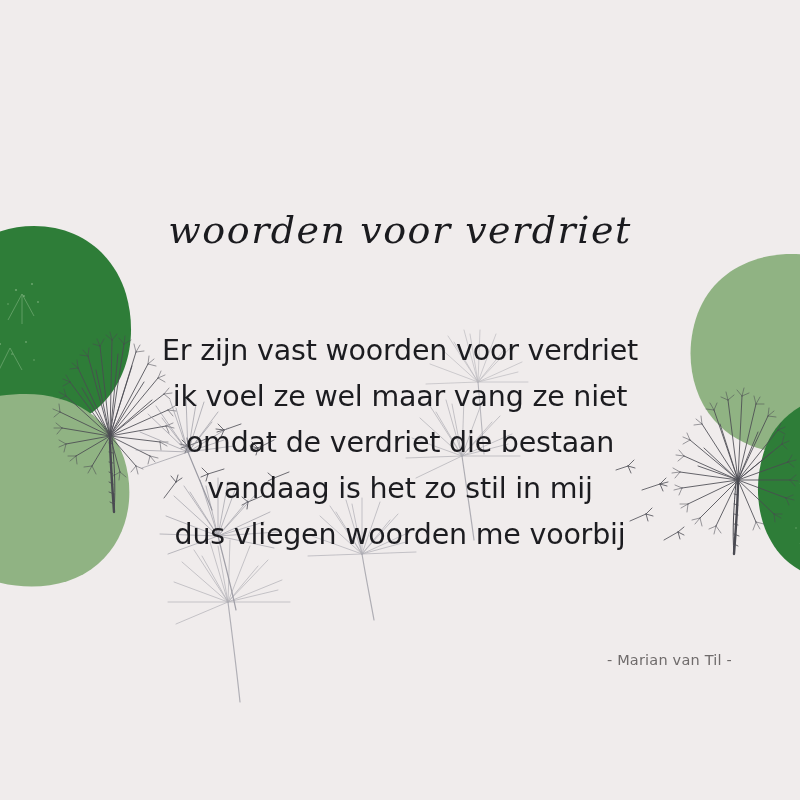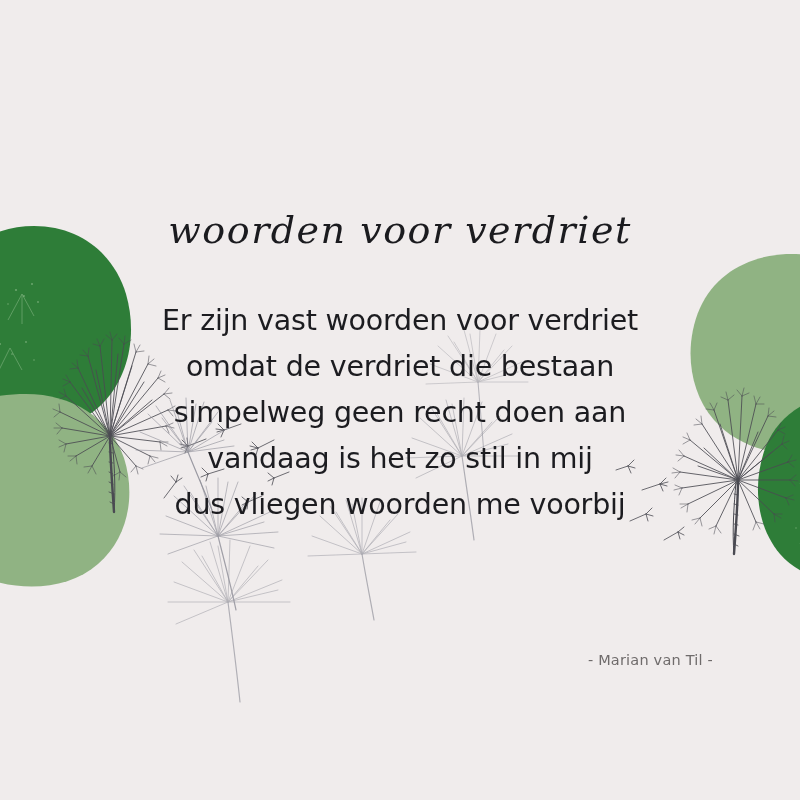--- a/index.html
+++ b/index.html
@@ -72,39 +72,39 @@
     font-style: italic;
     font-size: 38px;
     font-weight: 400;
     letter-spacing: 1.5px;
     color: #1b1b1f;
     white-space: nowrap;
   }
   #poem-body {
     position: absolute;
     left: 0;
-    top: 262px;
+    top: 292px;
     width: 800px;
     text-align: center;
   }
   .poem-line {
     font-family: "DejaVu Sans", "Liberation Sans", sans-serif;
     font-size: 28.5px;
     font-weight: 400;
     line-height: 46px;
     letter-spacing: -0.2px;
     color: #1c1c20;
     white-space: nowrap;
   }
   #poem-attribution {
     position: absolute;
     left: 0;
     top: 616px;
     width: 800px;
-    padding-right: 87px;
+    padding-right: 68px;
     box-sizing: border-box;
     text-align: right;
     font-family: "DejaVu Sans", "Liberation Sans", sans-serif;
     font-size: 14.5px;
     letter-spacing: 0.2px;
     color: #6f6b6b;
     white-space: nowrap;
   }
 </style>
 </head>
@@ -469,22 +469,22 @@
       </g>
     </svg>
   </div>
 
   <div id="text-block">
 
     <div id="poem-title">woorden voor verdriet</div>
 
     <div id="poem-body">
       <div class="poem-line">Er zijn vast woorden voor verdriet</div>
+      <div class="poem-line">ik voel ze wel maar vang ze niet</div>
       <div class="poem-line">omdat de verdriet die bestaan</div>
-      <div class="poem-line">simpelweg geen recht doen aan</div>
       <div class="poem-line">vandaag is het zo stil in mij</div>
       <div class="poem-line">dus vliegen woorden me voorbij</div>
     </div>
 
     <div id="poem-attribution">- Marian van Til -</div>
 
   </div>
 
 </div>
 

